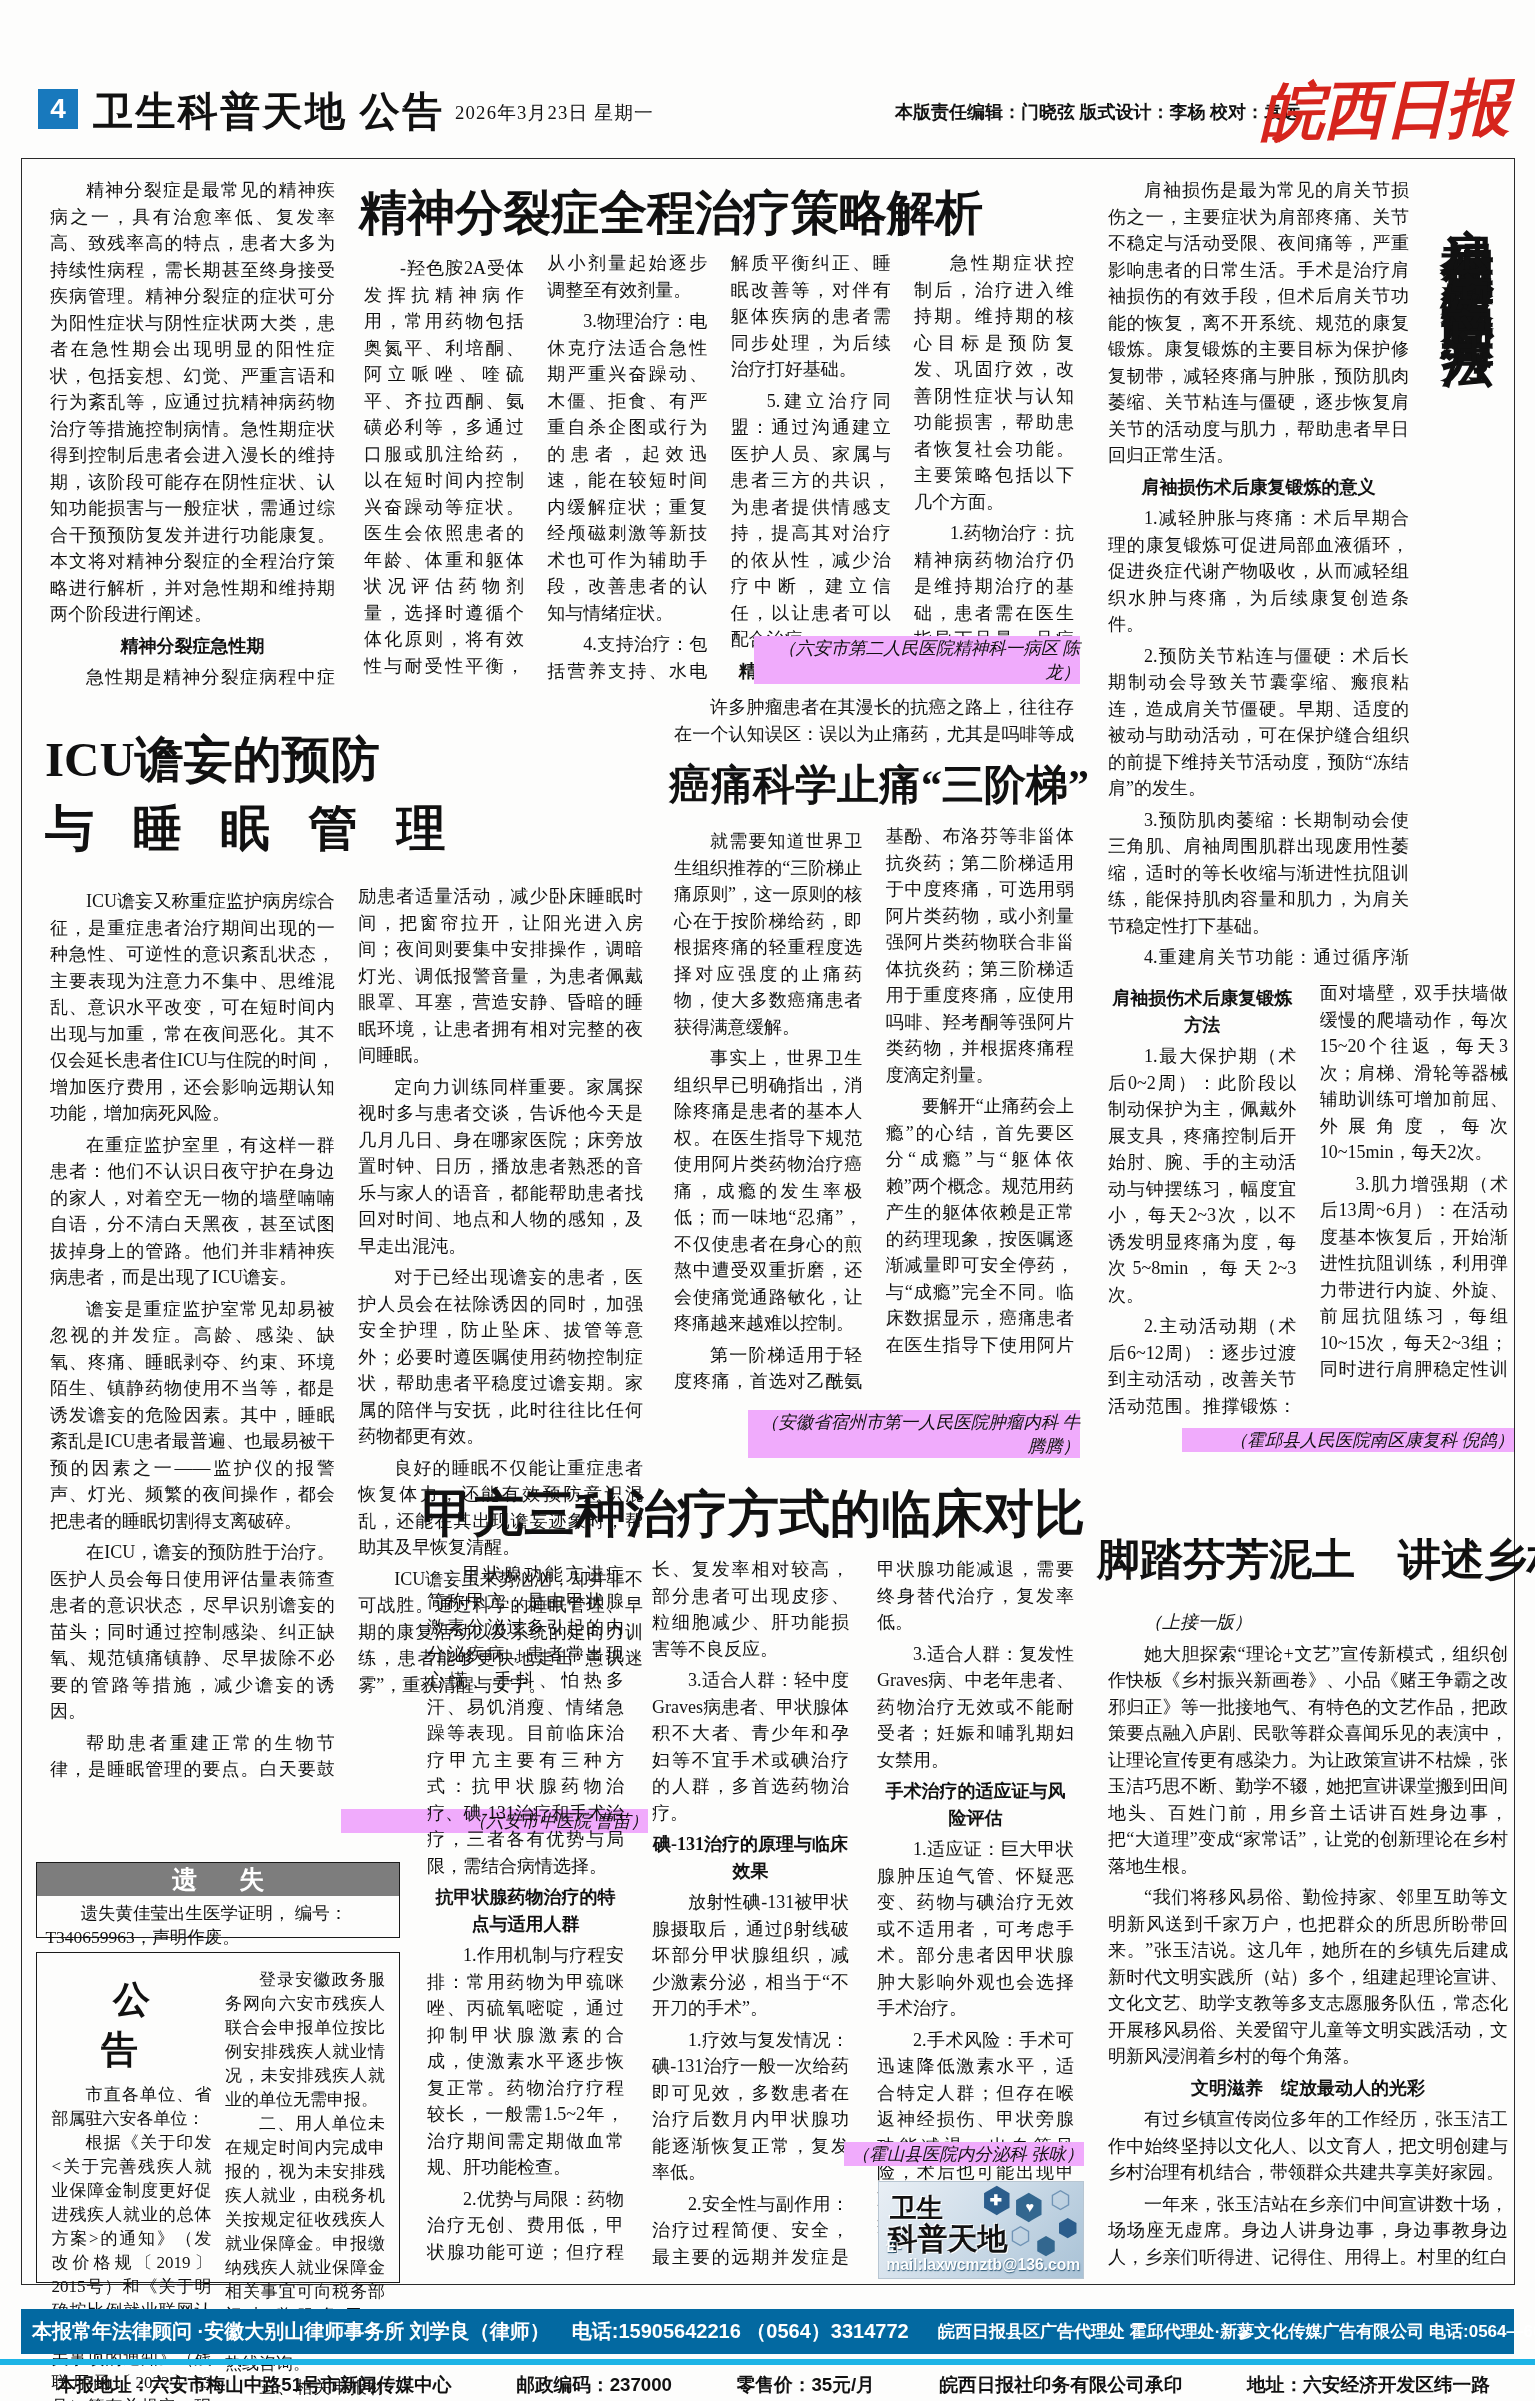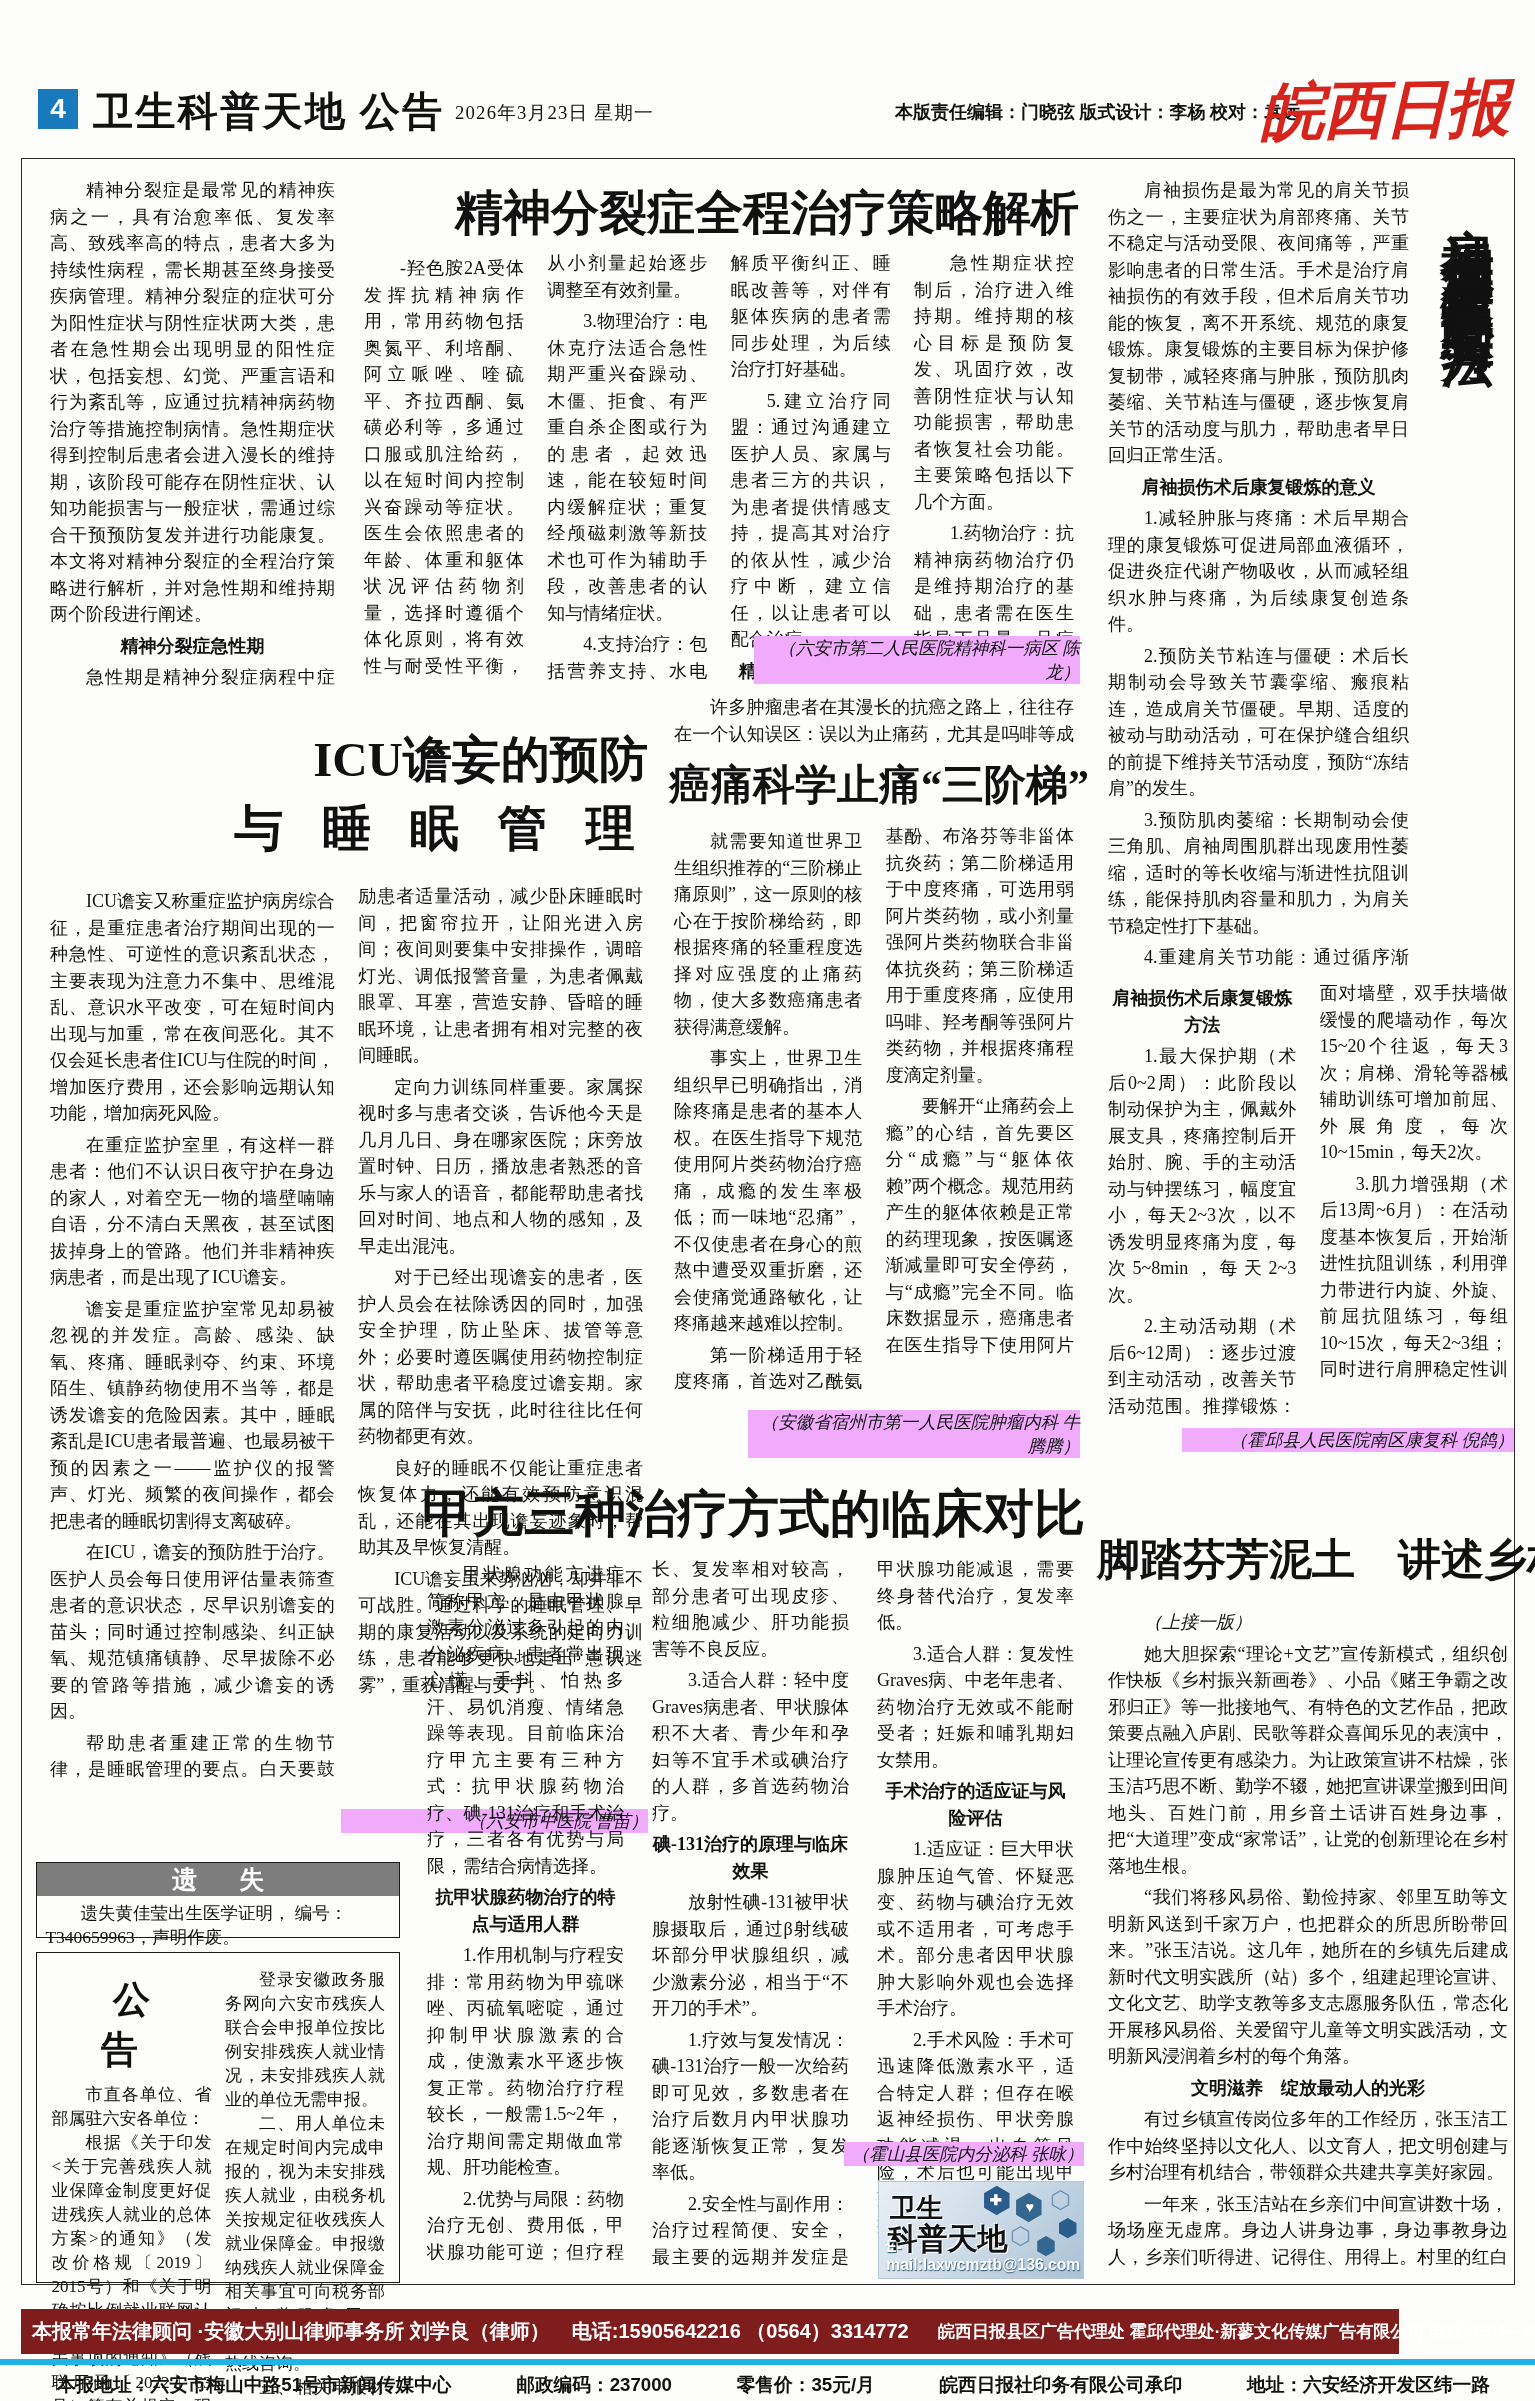--- a/index.html
+++ b/index.html
@@ -13,21 +13,21 @@
   .hdate{position:absolute;left:434px;top:15.7px;font-size:18.7px;letter-spacing:1.2px;}
   .editors{position:absolute;left:874px;top:15.7px;font-size:18px;font-weight:bold;}
   .masthead{position:absolute;right:6px;top:-17px;font-size:63px;font-weight:bold;color:#d6251d;
             font-style:italic;transform:rotate(-1deg);letter-spacing:-1.2px;}
   
   .frame{position:absolute;left:21px;top:158px;width:1492px;height:2125px;border:1.2px solid #2a2a2a;background:#fdfdfc;}
   .blk{position:absolute;overflow:hidden;}
   .blk p{margin:5px;text-indent:2em;text-align:justify;font-size:18px;line-height:26.5px;}
   .blk p.subhead{font-weight:bold;text-indent:0;text-align:center;}
   .blk p.noindent{text-indent:0;}
-  .t-big{font-weight:bold;text-align:right;white-space:nowrap;}
+  .t-big{font-weight:bold;text-align:left;white-space:nowrap;}
   .byline{position:absolute;font-size:17.5px;text-align:right;font-style:italic;background:#f0abfc;line-height:24px;}
   .cols2{column-count:2;column-gap:13.3px;column-fill:auto;height:100%;}
   .cols3{column-count:3;column-gap:18px;column-fill:auto;height:100%;}
   .cols4{column-count:4;column-gap:13.3px;column-fill:auto;height:100%;}
   
   .vtitle{position:absolute;writing-mode:vertical-rl;text-orientation:upright;font-weight:bold;
           font-size:53px;letter-spacing:7.2px;line-height:90px;}
   
   .graybar{background:#7d7d7d;color:#fff;font-weight:bold;text-align:center;}
   .boxed{border:1.8px solid #1a1a1a;background:#fdfdfc;}
@@ -39,21 +39,21 @@
   .logo .l1{position:absolute;left:11px;top:8.4px;font-size:26.5px;font-weight:bold;color:#111;
             text-shadow:1.2px 1.2px 0 #fff,-1.2px -1.2px 0 #fff;}
   .logo .l2{position:absolute;left:8.4px;top:37px;font-size:30px;font-weight:bold;color:#111;
             text-shadow:1.2px 1.2px 0 #fff,-1.2px -1.2px 0 #fff;}
   .logo .mail{position:absolute;left:7.2px;bottom:3.6px;font-size:15.7px;font-weight:bold;color:#fff;
               font-family:"Liberation Sans",sans-serif;text-shadow:0.6px 0.6px 1.2px #23506e;}
   .hex{position:absolute;color:#2b5d8c;font-size:35px;line-height:35px;}
   .hex.small{font-size:24px;color:#6f93b5;}
   .hexmark{position:absolute;color:#fff;font-size:14.5px;font-weight:bold;font-family:"Liberation Sans",sans-serif;}
   
-  .fbar{position:absolute;left:21px;top:2309px;width:1378px;height:45px;background:#7f1d1d;color:#fff;
+  .fbar{position:absolute;left:21px;top:2309px;width:1493px;height:45px;background:#0369a1;color:#fff;
         display:flex;align-items:center;font-family:"Liberation Sans",sans-serif;}
   .fbar .seg{font-size:20px;font-weight:bold;white-space:nowrap;padding:0 11px;}
   .fbar .div{width:1.2px;height:29px;background:#fff;margin:0 3.6px;}
   .cyan{position:absolute;left:0;top:2359px;width:1535px;height:6px;background:#1db4e6;}
   .brow{position:absolute;left:21px;top:2372px;width:1493px;display:flex;justify-content:space-between;
         font-size:18.7px;font-weight:bold;font-family:"Liberation Sans",sans-serif;}
   .kai{font-style:italic;}
 </style>
 </head>
 <body>

